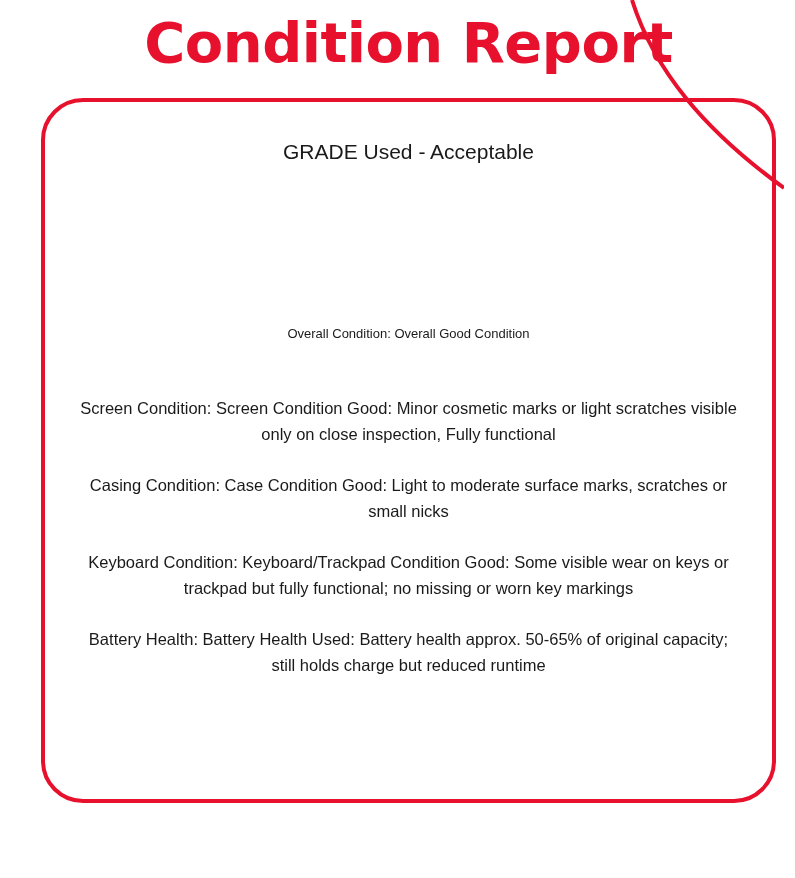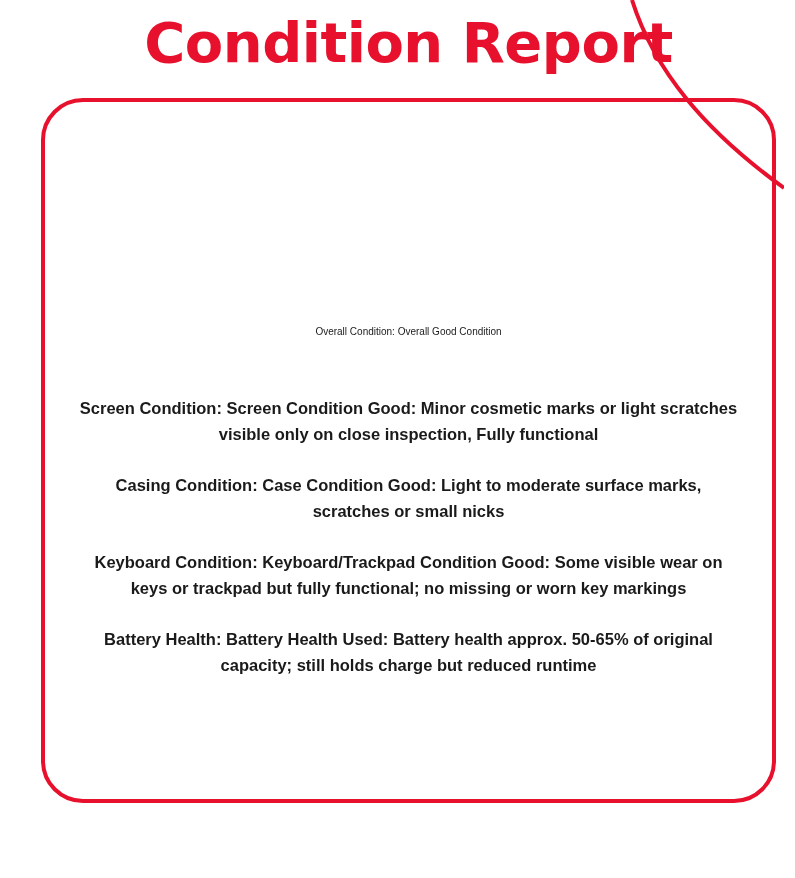--- a/index.html
+++ b/index.html
@@ -82,58 +82,58 @@
     font-family: "Liberation Sans", sans-serif;
     color: #1a1a1a;
   }
 
   .overall {
     position: absolute;
     top: 228px;
     left: 0;
     width: 735px;
     text-align: center;
-    font-size: 10px;
+    font-size: 13px;
     font-family: "Liberation Sans", sans-serif;
     color: #1a1a1a;
   }
 
   .sections {
     position: absolute;
     top: 298px;
     left: 20px;
     width: 695px;
   }
 
   .section {
     text-align: center;
     font-size: 16.5px;
     line-height: 1.55;
     color: #1a1a1a;
     margin-bottom: 26px;
     padding: 0 18px;
-    font-weight: bold;
   }
   .section:last-child { margin-bottom: 16px; }
 </style>
 </head>
 <body>
 
 <div class="page">
 
   <div class="report-title">Condition Report</div>
 
   <svg class="swoosh" viewBox="0 0 200 220" xmlns="http://www.w3.org/2000/svg">
     <path d="M48 0 C 70 70, 120 130, 200 188" stroke="#e8112d" stroke-width="4" fill="none"></path>
   </svg>
 
   <div class="frame"></div>
 
   <div class="frame-inner">
 
+    <div class="grade">GRADE Used - Acceptable</div>
 
     <div class="overall">Overall Condition:  Overall Good Condition</div>
 
     <div class="sections">
       <div class="section">Screen Condition: Screen Condition Good: Minor cosmetic marks or light scratches visible only on close inspection, Fully functional</div>
       <div class="section">Casing Condition: Case Condition Good: Light to moderate surface marks, scratches or small nicks</div>
       <div class="section">Keyboard Condition: Keyboard/Trackpad Condition Good: Some visible wear on keys or trackpad but fully functional; no missing or worn key markings</div>
       <div class="section">Battery Health: Battery Health Used: Battery health approx. 50-65% of original capacity; still holds charge but reduced runtime</div>
     </div>
 

